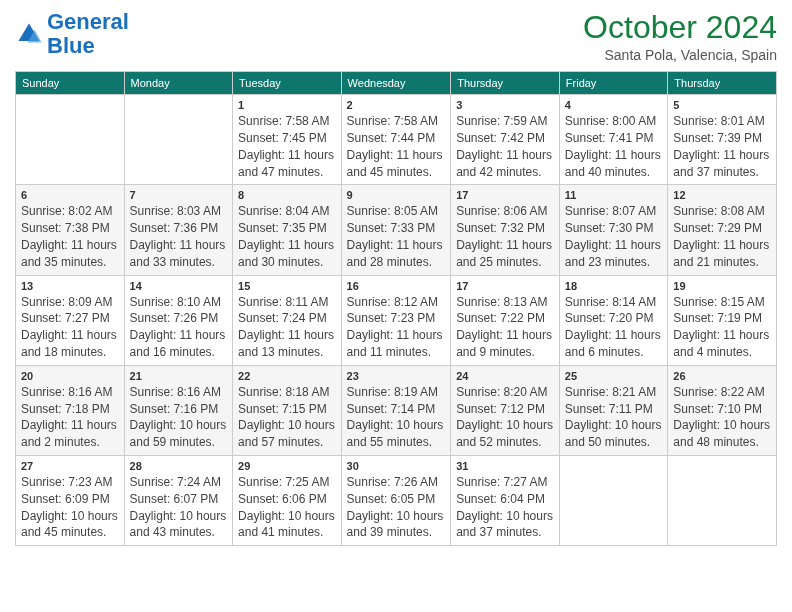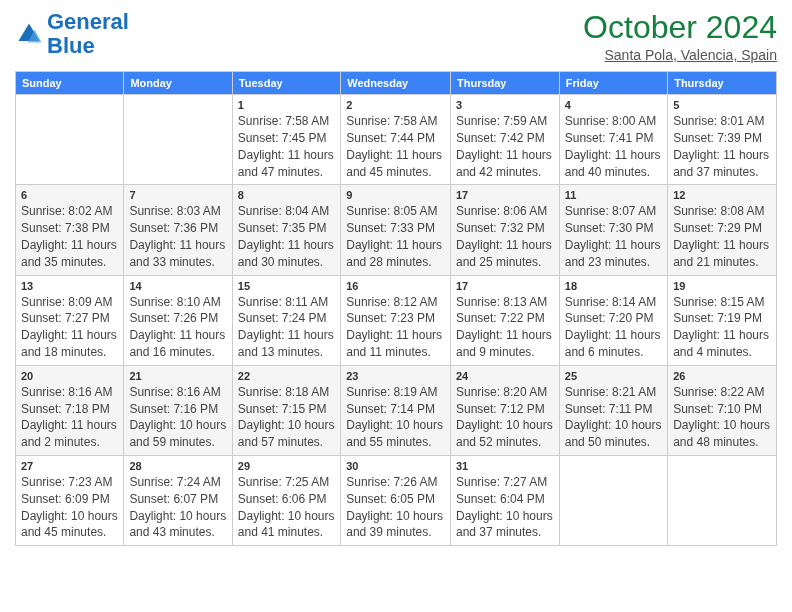--- a/index.html
+++ b/index.html
@@ -46,34 +46,33 @@
     .month-title {
       font-size: 32px;
       font-weight: 300;
       color: #15803d;
       line-height: 1.1;
     }
     .location {
       font-size: 14px;
       color: #555;
       margin-top: 2px;
-      text-decoration: underline;
     }
     .calendar {
       width: 100%;
       border-collapse: collapse;
       font-size: 9.5px;
     }
     .calendar th {
-      background-color: #3b82f6;
+      background-color: #0f766e;
       color: #fff;
       text-align: left;
       padding: 5px 6px;
       font-size: 11px;
-      font-weight: bold;
+      font-weight: normal;
       border: 1px solid #ccc;
       margin-top: 14px;
     }
     .calendar td {
       border: 1px solid #ccc;
       vertical-align: top;
       padding: 4px 5px;
       width: 113px;
       min-height: 75px;
       background: #fff;

